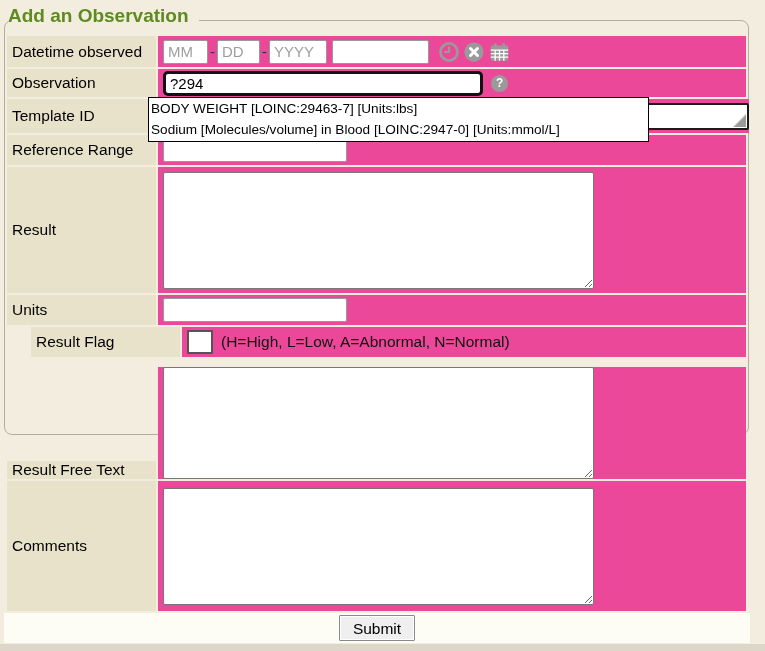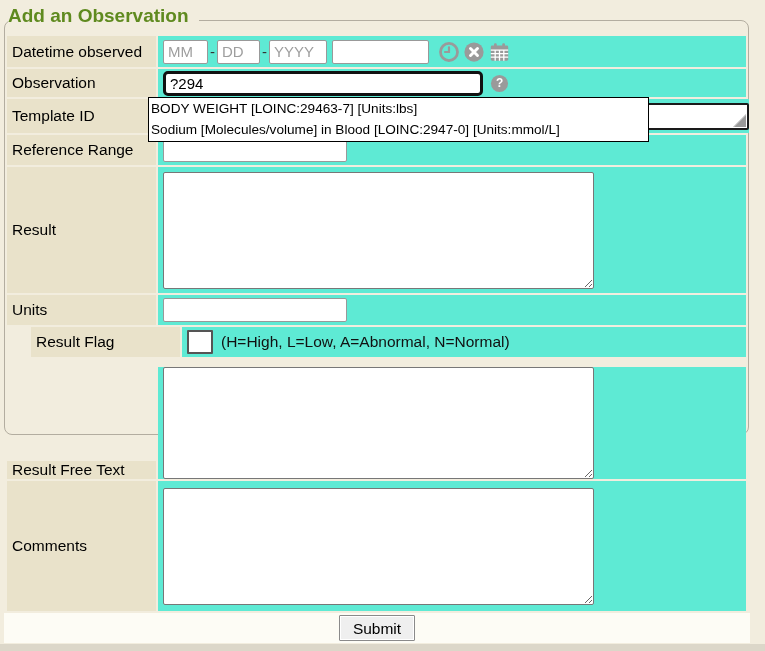--- a/index.html
+++ b/index.html
@@ -19,21 +19,21 @@
     border:1px solid #b3ada0;border-radius:8px;box-sizing:border-box;
     background:#f2edde;
   }
   .rows{position:absolute;left:2px;right:2px;top:15px;}
   .row{display:flex;gap:2px;margin-bottom:2px;}
   .label-cell{
     width:149px;flex:0 0 149px;background:#e9e2ca;box-sizing:border-box;
     padding-left:5px;display:flex;align-items:center;font-size:15.5px;
   }
   .field-cell{
-    flex:1;background:#5eead4;display:flex;align-items:center;
+    flex:1;background:#ec4899;display:flex;align-items:center;
     padding-left:5px;box-sizing:border-box;position:relative;
   }
   input,textarea{
     font-family:"Liberation Sans","DejaVu Sans",sans-serif;font-size:15px;
     color:#000;background:#fff;box-sizing:border-box;
   }
   input::placeholder{color:#9e9e9e;opacity:1;}
   .date-in{height:24px;border:1px solid #999;border-radius:2px;padding:0 4px;}
   .in-mm{width:45px;} .in-dd{width:43px;} .in-yyyy{width:58px;}
   .in-time{width:97px;margin-left:5px;}

